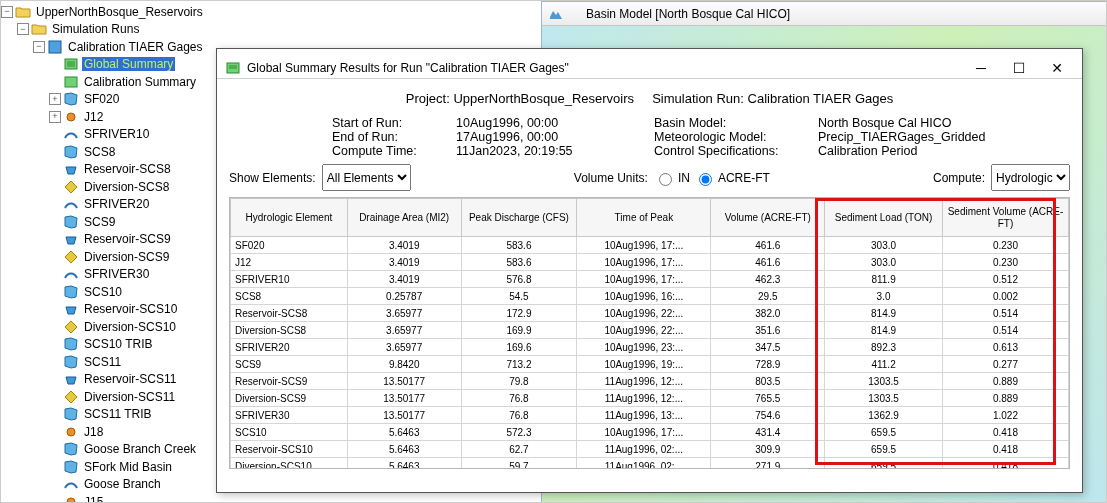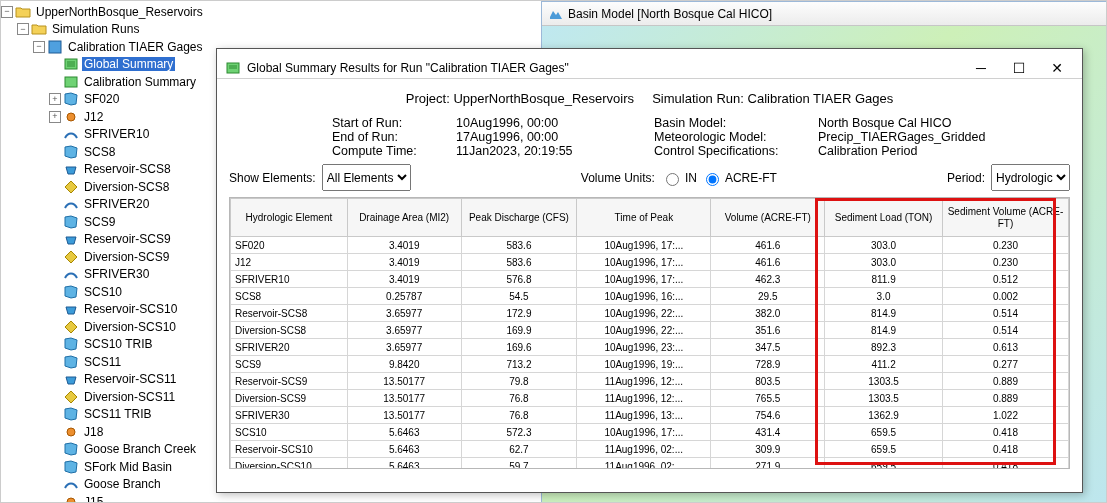--- a/index.html
+++ b/index.html
@@ -7,25 +7,25 @@
   .root { position: relative; width: 1107px; height: 503px; overflow: hidden; border: 1px solid #ccc; }
 
   
   .tree { position: absolute; left: 0; top: 0; width: 535px; height: 503px; background: #fff; padding: 2px 0 0 0; overflow: hidden; }
   .tree-row { display: flex; align-items: center; height: 17.5px; white-space: nowrap; }
   .tree-indent { display: inline-block; width: 16px; height: 16px; flex: 0 0 auto; }
   .toggle { width: 12px; height: 12px; border: 1px solid #888; display: inline-flex; align-items: center; justify-content: center; font-size: 9px; line-height: 9px; color: #555; margin-right: 2px; background: #fff; flex: 0 0 auto; }
   .toggle.blank { border: none; background: transparent; }
   .t-icon { width: 16px; height: 16px; display: inline-flex; align-items: center; justify-content: center; margin-right: 3px; flex: 0 0 auto; }
   .t-label { padding: 0 2px; }
-  .selected { background: #2f6fd0; color: #ffffff; }
+  .selected { background: #2f6fd0; color: #bef264; }
 
   
   .map-window { position: absolute; left: 540px; top: 0; width: 567px; height: 503px; border: 1px solid #9cb8d8; background: #d6f0d6; }
-  .map-titlebar { height: 24px; background: linear-gradient(#fdfdfd,#ececec); border-bottom: 1px solid #c6c6c6; display: flex; align-items: center; padding: 0 6px; gap: 4px; }
+  .map-titlebar { height: 24px; background: linear-gradient(#fdfdfd,#ececec); border-bottom: 1px solid #c6c6c6; display: flex; align-items: center; padding: 0 6px; gap: 22px; }
   .map-titlebar .ic { width:16px; height:16px; display:inline-flex; align-items:center; justify-content:center; }
   .map-body { position:absolute; top:24px; left:0; right:0; bottom:0; background: linear-gradient(135deg,#bfe8f0 0%, #cdf0b8 40%, #bde6ee 100%); }
 
   
   .dialog { position: absolute; left: 215px; top: 47px; width: 867px; height: 445px; background: #fff; border: 1px solid #555; box-shadow: 2px 2px 8px rgba(0,0,0,0.25); }
   .dlg-titlebar { height: 30px; display: flex; align-items: center; padding: 8px 6px 0 8px; border-bottom: 1px solid #d0d0d0; }
   .dlg-titlebar .ic { width:16px; height:16px; margin-right:6px; display:inline-flex;align-items:center;justify-content:center; }
   .dlg-title { flex: 1; font-size: 12px; }
   .win-btn { width: 38px; height: 26px; display: inline-flex; align-items: center; justify-content: center; font-size: 14px; background: transparent; border: none; }
 
@@ -479,21 +479,21 @@
           <label>
               <input type="radio" name="vu" style=""> 
               <span>IN</span>
             </label>
           <label>
               <input type="radio" name="vu" checked="" style=""> 
               <span>ACRE-FT</span>
             </label>
         </span>
         <span class="spacer"></span>
-        <span>Period:</span>
+        <span>Compute:</span>
         <select>
           <option>Hydrologic</option>
         </select>
       </div>
 
       <div class="table-wrap" style="position:relative;">
         <table>
           <colgroup>
             <col class="c-el">
               <col class="c-da">

